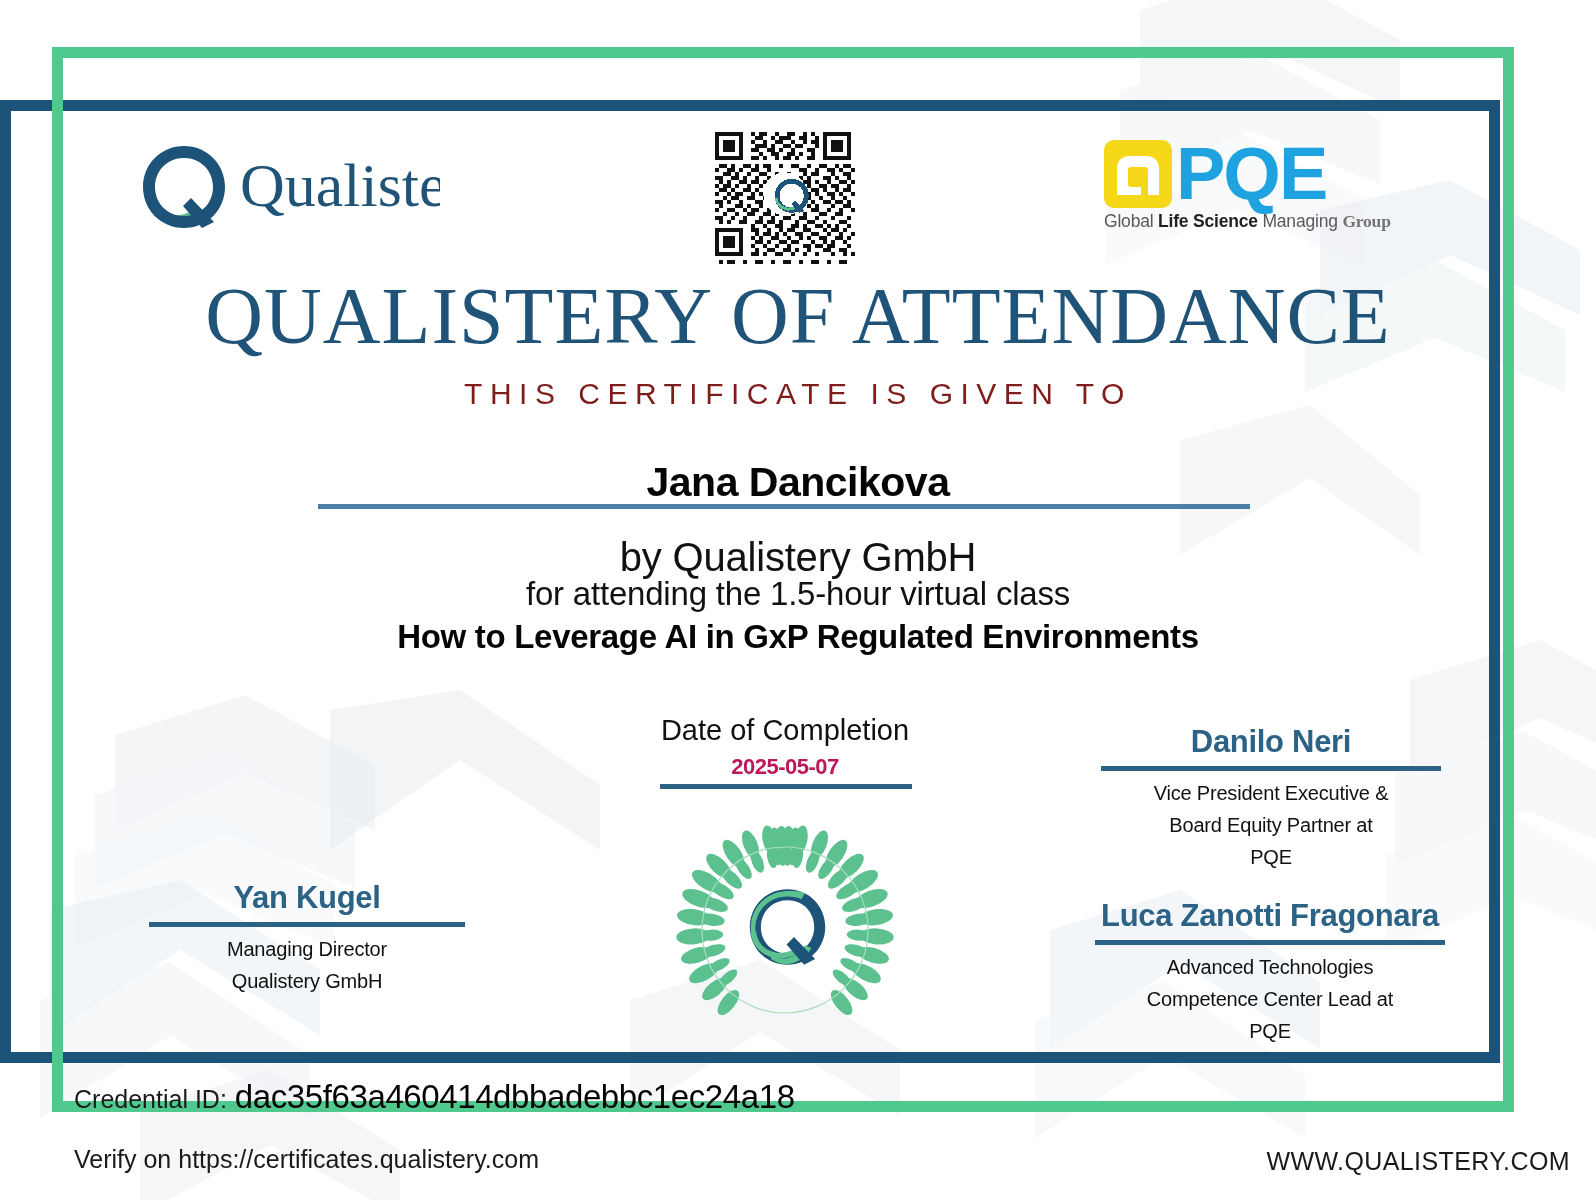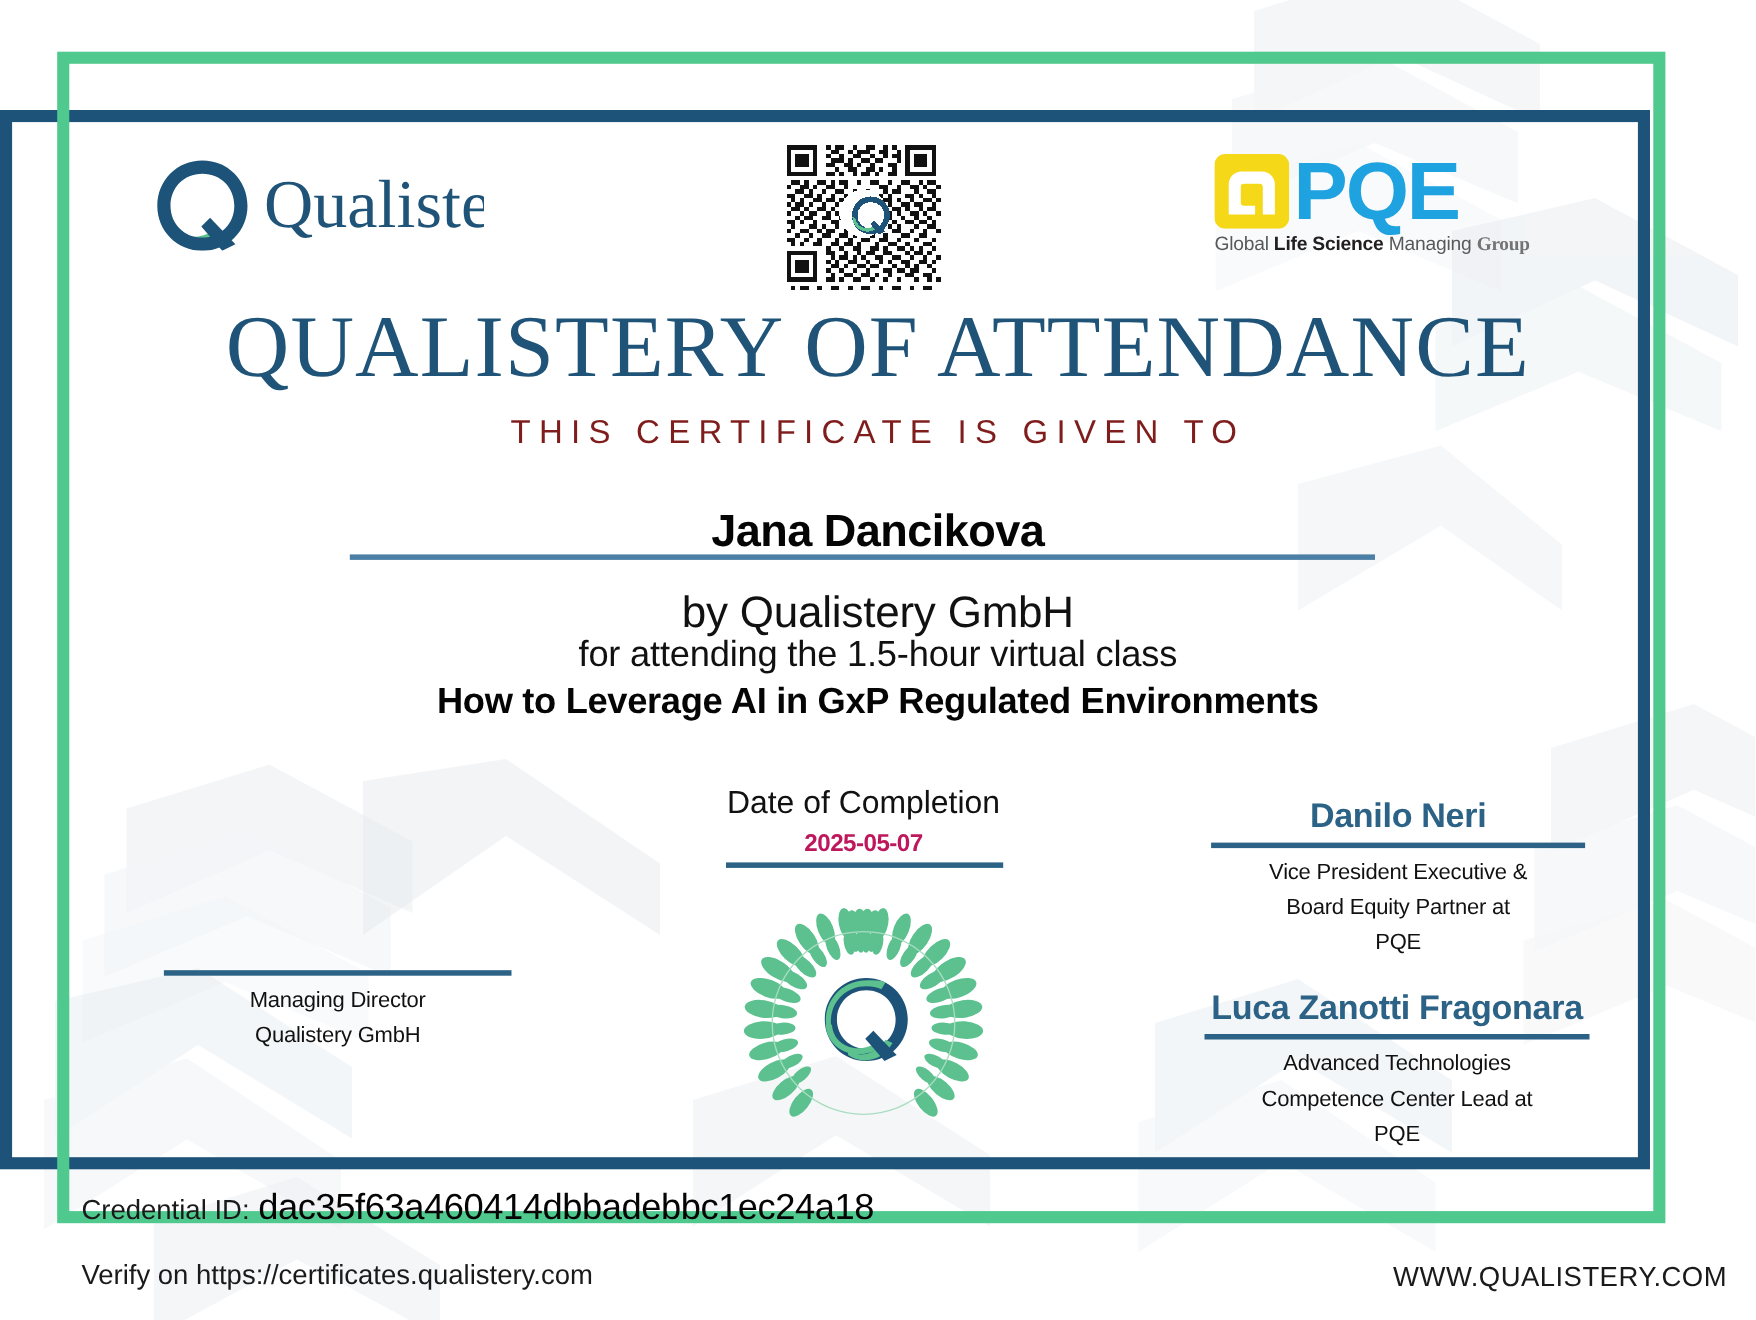--- a/index.html
+++ b/index.html
@@ -888,20 +888,21 @@
           <path d="M56 10 C33 10 15 28 15 51 C15 74 33 92 56 92 C79 92 97 74 97 51 C97 28 79 10 56 10 Z M56 22 C73 22 85 35 85 51 C85 67 73 80 56 80 C39 80 27 67 27 51 C27 35 39 22 56 22 Z" fill="#1d5378"></path>
           <path d="M57 12 C33 12 16 30 16 52 C16 64 22 74 31 80 C24 72 21 62 21 53 C21 33 36 18 56 18 C62 18 67 19 71 21 L75 14 C70 12 64 12 57 12 Z" fill="#5cc18f"></path>
           <path d="M16 55 C16 70 27 82 43 85 C52 86 61 84 68 80 L66 74 C59 78 51 80 44 79 C31 77 23 68 22 56 Z" fill="#5cc18f"></path>
           <path d="M38 86 C45 91 54 93 63 90 C72 87 78 81 82 74 L75 71 C71 77 66 82 59 84 C51 87 44 85 38 81 Z" fill="#5cc18f"></path>
           <path d="M63 62 L86 86 L74 92 L55 70 Z" fill="#1d5378"></path>
         </g>
       </svg>
     </div>
 
     <div class="sig sig-left">
+      <div class="sig-name">Yan Kugel</div>
       <div class="sig-rule"></div>
       <div class="sig-role">Managing Director</div>
       <div class="sig-role">Qualistery GmbH</div>
     </div>
 
     <div class="sig sig-right-1">
       <div class="sig-name">Danilo Neri</div>
       <div class="sig-rule"></div>
       <div class="sig-role">Vice President Executive &amp;</div>
       <div class="sig-role">Board Equity Partner at</div>

